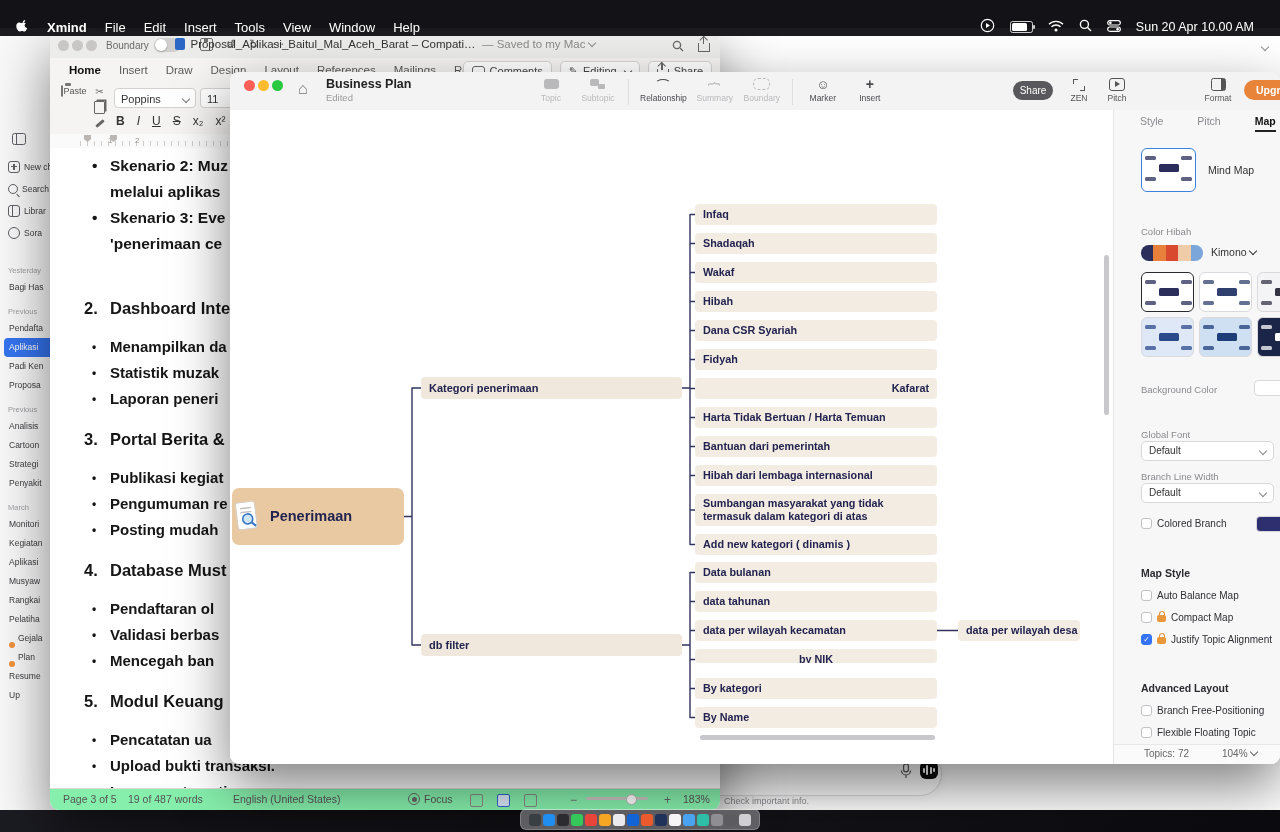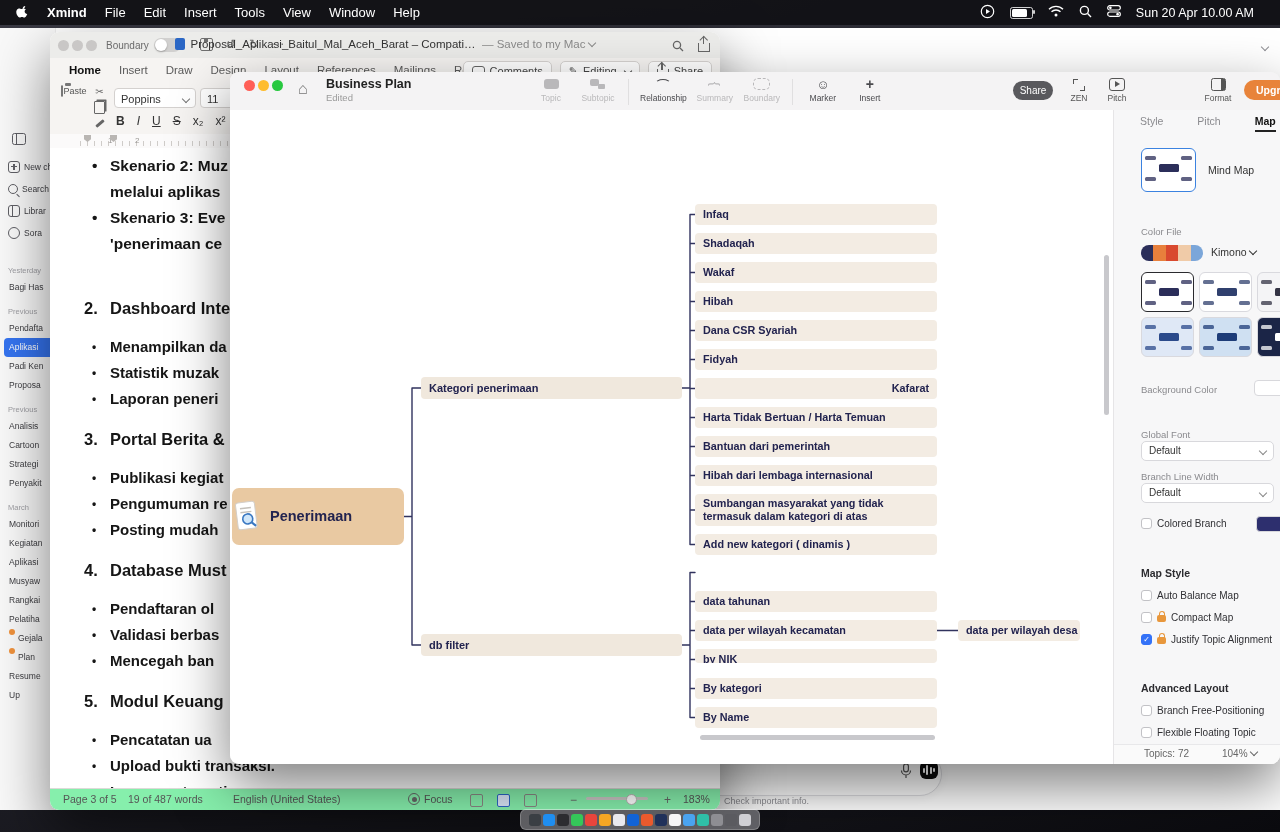--- a/index.html
+++ b/index.html
@@ -3,22 +3,22 @@
 <meta charset="utf-8">
 <style>
   html,body{margin:0;padding:0}
   body{width:1280px;height:832px;overflow:hidden;position:relative;
        font-family:"Liberation Sans",sans-serif;
        background:linear-gradient(160deg,#3a3a44 0%,#23232b 45%,#0b0b0f 100%);}
   .win{position:absolute;border-radius:9px;box-shadow:0 22px 55px rgba(0,0,0,.5);overflow:hidden}
   .chev{display:inline-block;width:5px;height:5px;border-right:1.3px solid currentColor;border-bottom:1.3px solid currentColor;transform:rotate(45deg);margin-left:3px;vertical-align:2px}
 
   
-  .menubar{position:absolute;left:0;top:0;width:1280px;height:25px;background:rgba(18,18,22,.96);
-           color:#fff;display:flex;align-items:center;z-index:50;font-size:13px}
+  .menubar{position:absolute;left:0;top:0;width:1280px;height:36px;background:rgba(18,18,22,.96);
+           color:#fff;display:flex;align-items:flex-end;z-index:50;font-size:13px}
   .mb-left{display:flex;align-items:center;gap:18px;padding-left:16px}
   .mb-app{font-weight:bold}
   #mb-menus{display:flex;gap:18px}
   .mb-item{cursor:default}
   .mb-right{margin-left:auto;display:flex;align-items:center;gap:15px;padding-right:26px}
   .battery{width:21px;height:10px;border:1px solid rgba(255,255,255,.8);border-radius:2.5px;position:relative}
   .battery::before{content:"";position:absolute;left:1px;top:1px;bottom:1px;width:70%;background:#fff;border-radius:1.5px}
   .battery::after{content:"";position:absolute;right:-3px;top:2.5px;width:2px;height:4px;background:rgba(255,255,255,.8);border-radius:1px}
   .mb-clock{font-size:12.5px}
 
@@ -32,21 +32,21 @@
   .cg-ico{width:10px;height:10px;border:1.1px solid #5f5f65;border-radius:3px;flex:none;position:relative}
   .cg-ico.search{border-radius:50%;width:8px;height:8px}
   .cg-ico.search::after{content:"";position:absolute;right:-3px;bottom:-3px;width:4px;height:1.2px;background:#5f5f65;transform:rotate(45deg)}
   .cg-ico.library::before{content:"";position:absolute;left:2.5px;top:0;bottom:0;width:1.1px;background:#5f5f65}
   .cg-ico.sora{border-radius:50%}
   .cg-ico.new-chat::before{content:"";position:absolute;left:2px;top:4px;width:6px;height:1.2px;background:#5f5f65}
   .cg-ico.new-chat::after{content:"";position:absolute;left:4.4px;top:1.6px;width:1.2px;height:6px;background:#5f5f65}
   #cg-sections{position:absolute;left:4px;top:228px;right:0}
   .cg-h{font-size:7.5px;color:#a0a0a5;margin:10px 0 3px 4px;white-space:nowrap;overflow:hidden}
   .cg-item{height:19px;line-height:19px;font-size:8.5px;color:#3c3c40;padding-left:5px;margin-right:0;
-           border-radius:4px;white-space:nowrap;overflow:hidden;display:flex;align-items:flex-start;gap:3px}
+           border-radius:4px;white-space:nowrap;overflow:hidden;display:flex;align-items:flex-end;gap:3px}
   .cg-item.sel{background:#3574f0;color:#fff}
   .cg-dot{width:6px;height:6px;border-radius:50%;background:#f0923c;flex:none}
   .cg-chevron{position:absolute;right:12px;top:10px;color:#8e8e93}
   .cg-input{position:absolute;left:445px;top:724px;width:495px;height:42px;background:#fff;border:1px solid #dcdce0;
             border-radius:22px;box-shadow:0 2px 10px rgba(0,0,0,.05)}
   .cg-mic{position:absolute;left:900px;top:735px}
   .cg-voice{position:absolute;left:920px;top:733px;width:18px;height:18px;background:#0d0d0d;border-radius:6px;
             display:flex;align-items:center;justify-content:center;gap:1.5px}
   .cg-voice i{width:1.8px;background:#fff;border-radius:1px;display:block}
   .cg-disclaimer{position:absolute;left:724px;top:768px;font-size:9px;color:#8e8e93}
@@ -523,23 +523,24 @@
         <div class="mm" style="left: 465px; top: 152px; width: 242px; height: 21px;">Wakaf</div>
         <div class="mm" style="left: 465px; top: 181px; width: 242px; height: 21px;">Hibah</div>
         <div class="mm" style="left: 465px; top: 210px; width: 242px; height: 21px;">Dana CSR Syariah</div>
         <div class="mm" style="left: 465px; top: 239px; width: 242px; height: 21px;">Fidyah</div>
         <div class="mm" style="left: 465px; top: 268px; width: 242px; height: 21px; text-align: right;">Kafarat</div>
         <div class="mm" style="left: 465px; top: 297px; width: 242px; height: 21px;">Harta Tidak Bertuan / Harta Temuan</div>
         <div class="mm" style="left: 465px; top: 326px; width: 242px; height: 21px;">Bantuan dari pemerintah</div>
         <div class="mm" style="left: 465px; top: 355px; width: 242px; height: 21px;">Hibah dari lembaga internasional</div>
         <div class="mm tall" style="left: 465px; top: 384px; width: 242px; height: 32px;">Sumbangan masyarakat yang tidak termasuk dalam kategori di atas</div>
         <div class="mm" style="left: 465px; top: 424px; width: 242px; height: 21px;">Add new kategori ( dinamis )</div>
+        <div class="mm" style="left: 465px; top: 452px; width: 242px; height: 21px;">Data bulanan</div>
         <div class="mm" style="left: 465px; top: 481px; width: 242px; height: 21px;">data tahunan</div>
         <div class="mm" style="left: 465px; top: 510px; width: 242px; height: 21px;">data per wilayah kecamatan</div>
-        <div class="mm" style="left: 465px; top: 539px; width: 242px; height: 14px;">by NIK</div>
+        <div class="mm" style="left: 465px; top: 539px; width: 242px; height: 14px; text-align: center;">by NIK</div>
         <div class="mm" style="left: 465px; top: 568px; width: 242px; height: 21px;">By kategori</div>
         <div class="mm" style="left: 465px; top: 597px; width: 242px; height: 21px;">By Name</div>
         <div class="mm" style="left: 728px; top: 510px; width: 122px; height: 21px;">data per wilayah desa</div>
       </div>
     <div class="sbar-v"></div>
     <div class="sbar-h"></div>
   </div>
 
   <div class="x-panel">
     <div id="panel-tabs">
@@ -550,21 +551,21 @@
     <div class="p-thumbrow">
       <div id="structure-thumb">
           <i style="left: 17px; top: 15px; width: 20px; height: 8px; background: rgb(43, 46, 90); opacity: 1;"></i>
           <i style="left: 3px; top: 7px; width: 11px; height: 4px; background: rgb(43, 46, 90); opacity: 0.75;"></i>
           <i style="left: 3px; top: 28px; width: 11px; height: 4px; background: rgb(43, 46, 90); opacity: 0.75;"></i>
           <i style="left: 39px; top: 7px; width: 11px; height: 4px; background: rgb(43, 46, 90); opacity: 0.75;"></i>
           <i style="left: 39px; top: 28px; width: 11px; height: 4px; background: rgb(43, 46, 90); opacity: 0.75;"></i>
         </div>
       <span class="p-label">Mind Map</span>
     </div>
-    <div class="p-sec" style="top:116px">Color File</div>
+    <div class="p-sec" style="top:116px">Color Hibah</div>
     <div id="palette">
         <span style="background: rgb(43, 46, 90);"></span>
         <span style="background: rgb(232, 128, 60);"></span>
         <span style="background: rgb(217, 73, 47);"></span>
         <span style="background: rgb(240, 203, 168);"></span>
         <span style="background: rgb(123, 166, 217);"></span>
       </div>
     <div class="kimono"><span>Kimono</span><span class="chev"></span></div>
     <div id="themes">
         <div class="thumb sel" style="background: rgb(255, 255, 255);">

